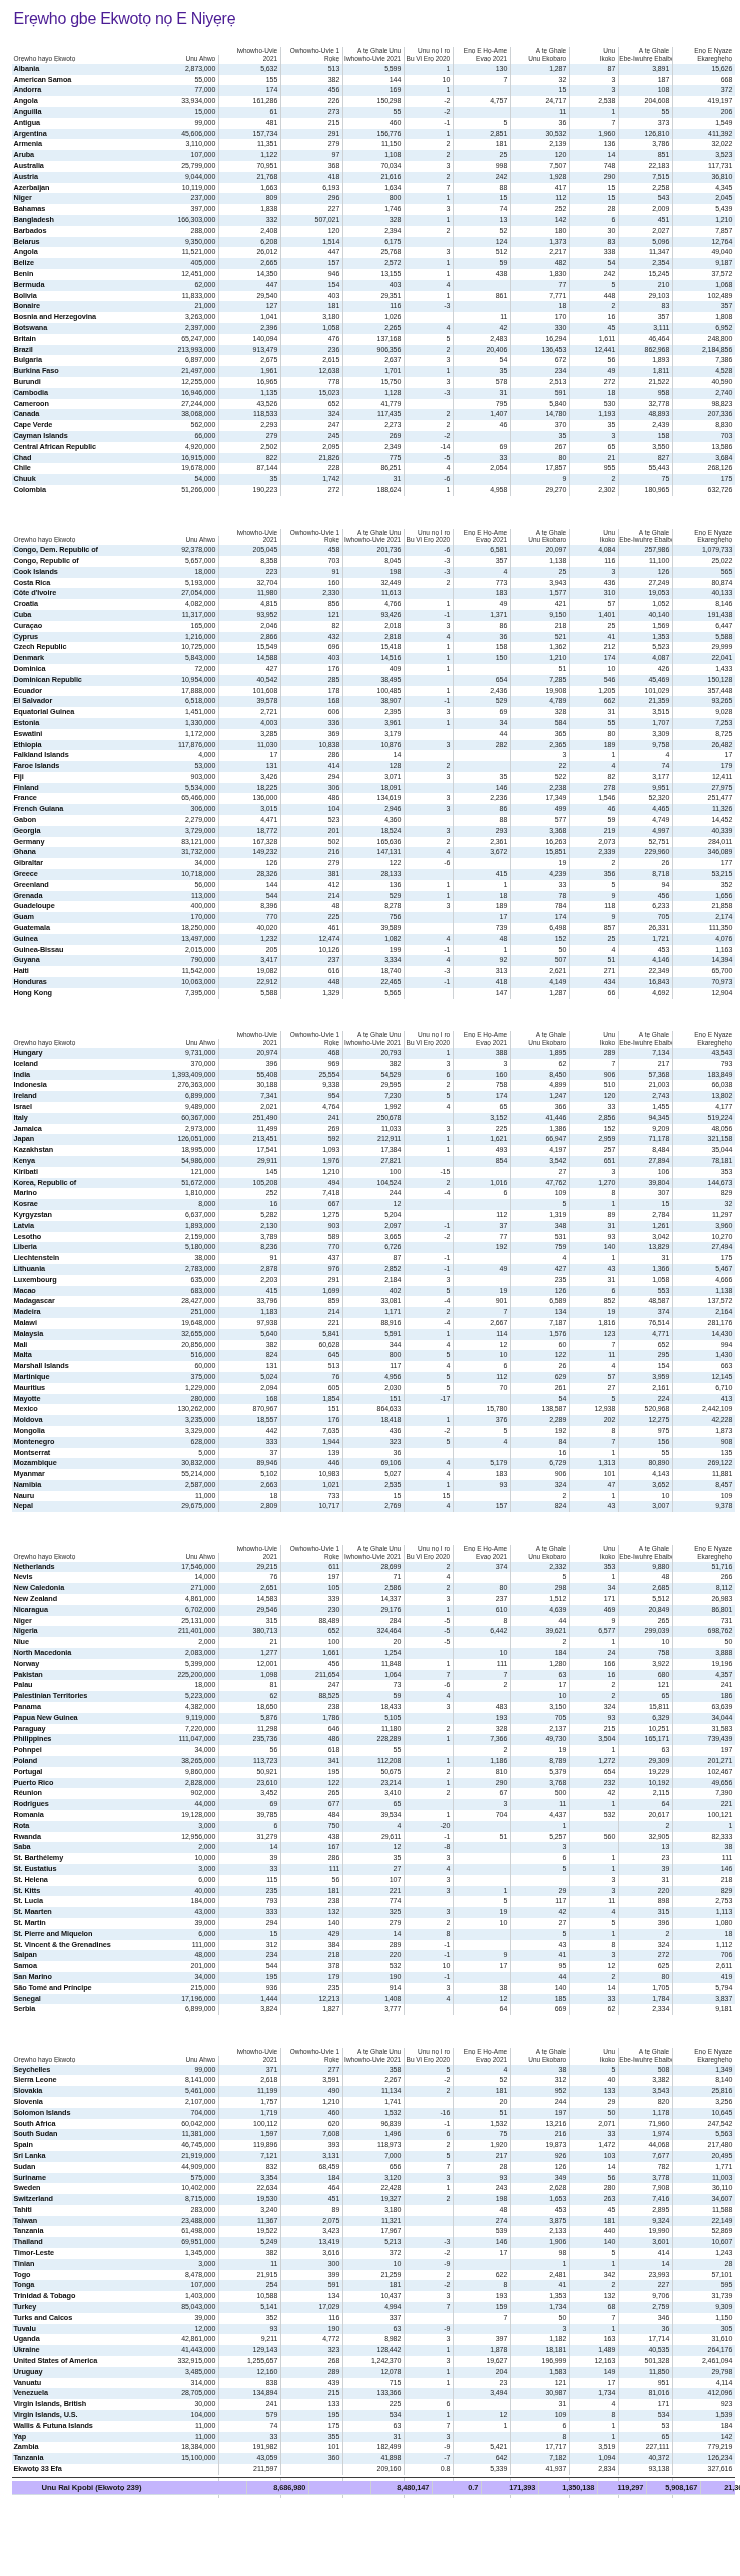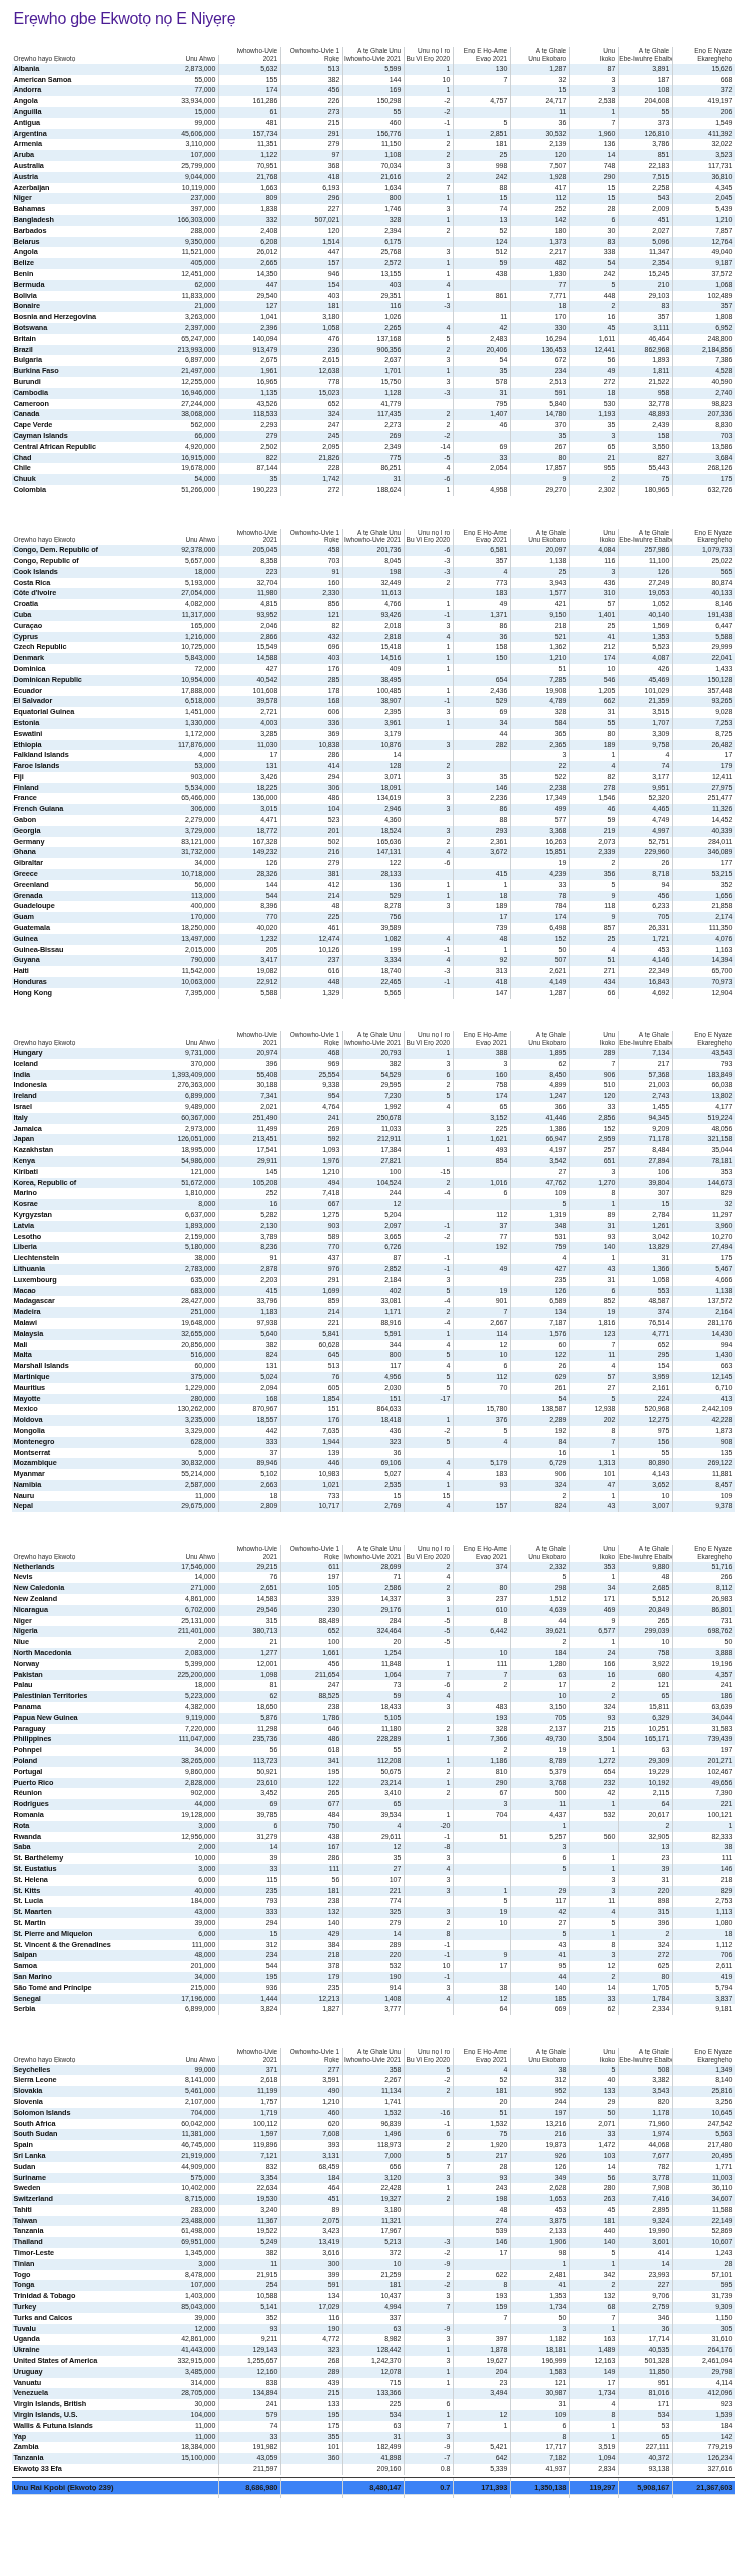--- a/index.html
+++ b/index.html
@@ -31,21 +31,21 @@
   .vr { border-right:0.6px solid #cdd1d4; }
   .nm { text-align:left; padding-left:1.2px; }
   .num { text-align:right; padding-right:3.1px; }
   .row { height:10.8px; line-height:10.8px; }
   .rows .row:nth-child(odd) { background:#e3eff8; }
   .row .nm { font-weight:bold; font-size:7.3px; letter-spacing:-0.1px; color:#111; }
   .row .num { font-size:7px; letter-spacing:-0.1px; color:#1c1c1c; }
 
   .grand { margin-left:12.3px; width:723px; }
   .grand-sep { margin-top:1.9px; border-top:1.2px solid #3d3d3d; height:4.3px; }
-  .grand-row { height:14px; line-height:14px; background:#3b82f6; border-bottom:0.6px solid #d3dde4; }
+  .grand-row { height:14px; line-height:14px; background:#c4b5fd; border-bottom:0.6px solid #d3dde4;padding-left:28px; }
   .grand-row .nm { font-weight:bold; font-size:7.7px; letter-spacing:-0.1px; }
   .grand-row .num { font-weight:bold; font-size:7.4px; letter-spacing:-0.1px; }
   .grand-stub { height:3.1px; }
 </style>
 </head>
 <body>
 
 <div class="page">
   <h1 class="title">Erẹwho gbe Ekwotọ nọ E Niyẹrẹ</h1>
   <div id="table-root">

